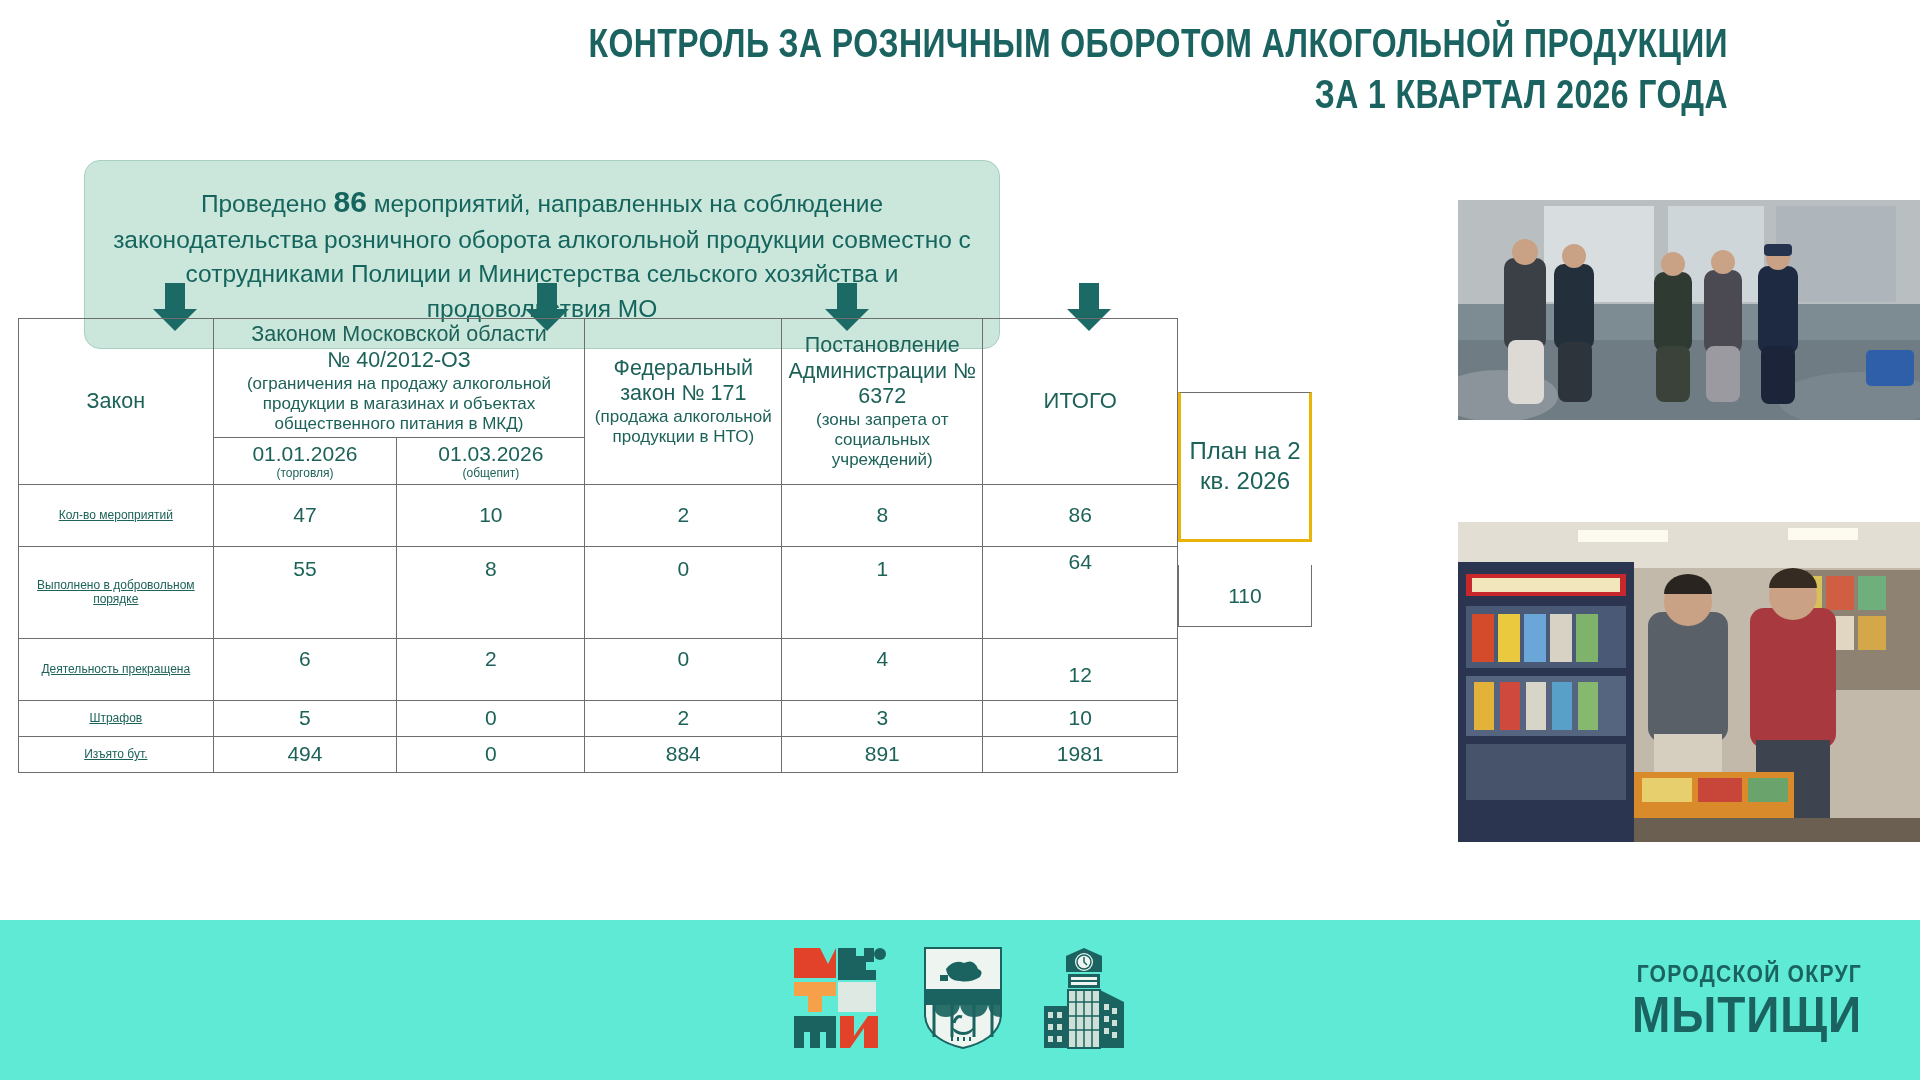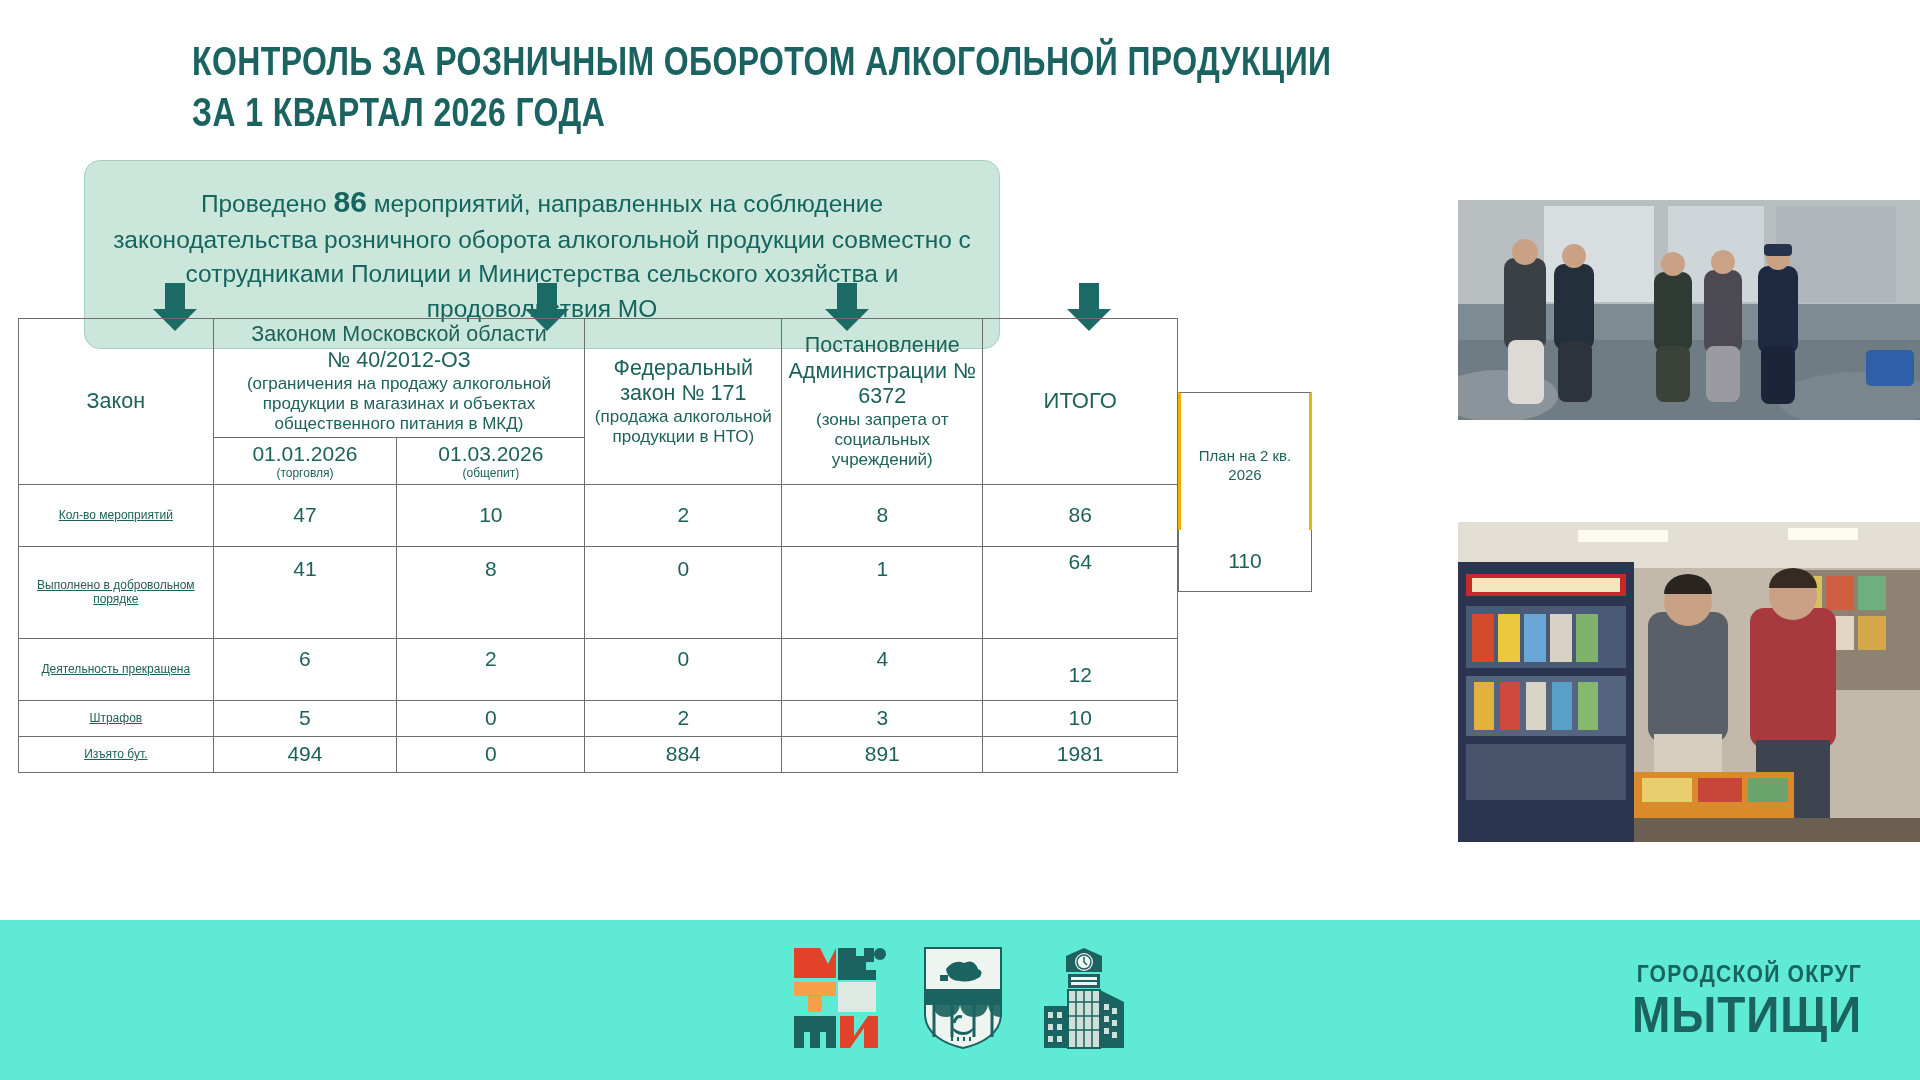--- a/index.html
+++ b/index.html
@@ -12,22 +12,22 @@
     background: #ffffff;
     font-family: "Liberation Sans", sans-serif;
     color: #1d5f59;
     overflow: hidden;
     position: relative;
   }
 
   
   .title-block {
     width: 100%;
-    padding-top: 36px;
-    text-align: left;
+    padding-top: 18px;
+    text-align: right;
   }
   .title-line {
     font-family: "Liberation Sans Narrow", "Liberation Sans", sans-serif;
     font-weight: bold;
     font-size: 40px;
     letter-spacing: 0.5px;
     color: #1a6360;
     line-height: 1.28;
     text-transform: uppercase;
     transform: scaleX(0.80);
@@ -101,29 +101,29 @@
     top: 392px;
     width: 134px;
     height: 150px;
     box-sizing: border-box;
     border: 3px solid #eab308;
     border-top: 1px solid #6e6e6e;
     display: flex;
     align-items: center;
     justify-content: center;
     text-align: center;
-    font-size: 15px;
+    font-size: 24px;
     line-height: 1.25;
     color: #1d6259;
     background: #fff;
   }
   .plan-val {
     position: absolute;
     left: 1178px;
-    top: 530px;
+    top: 565px;
     width: 134px;
     height: 62px;
     box-sizing: border-box;
     border: 1px solid #6e6e6e;
     border-top: none;
     display: flex;
     align-items: center;
     justify-content: center;
     font-size: 21px;
     color: #1d6259;
@@ -257,21 +257,21 @@
     <tr style="height:62px">
       <td class="rowlabel">Кол-во мероприятий</td>
       <td class="num">47</td>
       <td class="num">10</td>
       <td class="num">2</td>
       <td class="num">8</td>
       <td class="num">86</td>
     </tr>
     <tr style="height:92px">
       <td class="rowlabel">Выполнено в добровольном порядке</td>
-      <td class="num" style="vertical-align:top;padding-top:10px">41</td>
+      <td class="num" style="vertical-align:top;padding-top:10px">55</td>
       <td class="num" style="vertical-align:top;padding-top:10px">8</td>
       <td class="num" style="vertical-align:top;padding-top:10px">0</td>
       <td class="num" style="vertical-align:top;padding-top:10px">1</td>
       <td class="num" style="vertical-align:top;">64</td>
     </tr>
     <tr style="height:62px">
       <td class="rowlabel">Деятельность прекращена</td>
       <td class="num" style="vertical-align:top;padding-top:8px">6</td>
       <td class="num" style="vertical-align:top;padding-top:8px">2</td>
       <td class="num" style="vertical-align:top;padding-top:8px">0</td>

